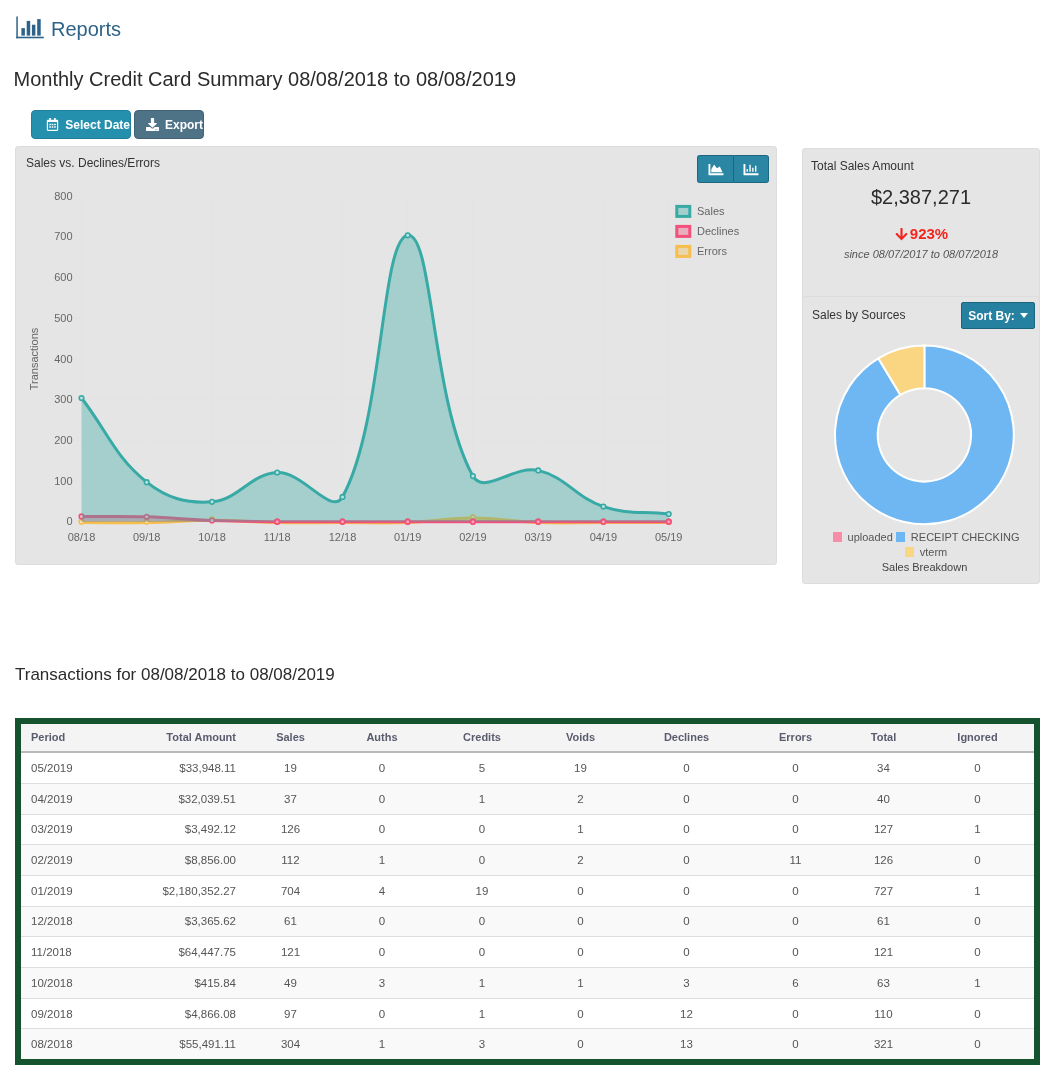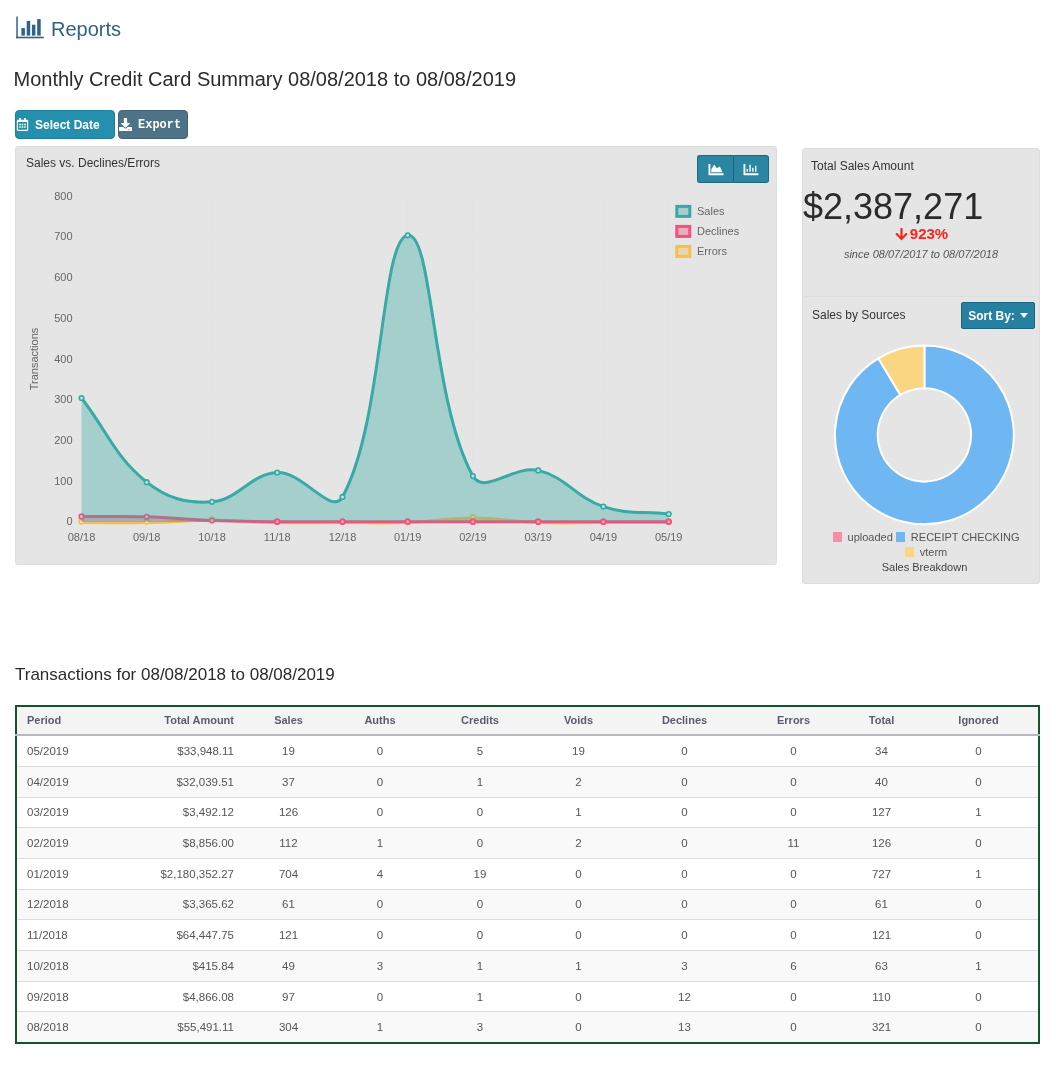--- a/index.html
+++ b/index.html
@@ -1,47 +1,47 @@
 <!DOCTYPE html>
 <html><head>
 <meta charset="utf-8">
 <style>
 * { margin:0; padding:0; box-sizing:border-box; }
 html,body { background:#fff; font-family:"Liberation Sans", sans-serif; }
 body { width:1056px; height:1069px; position:relative; }
 .hdr { position:absolute; left:0; top:0; color:#2e6387; }
 .hdr .txt { font-size:20px; color:#2e6387; line-height:20px; }
 .title { position:absolute; left:13.5px; top:68px; font-size:20px; color:#2b2b2b; }
-.btn { display:inline-flex; align-items:center; justify-content:flex-start; color:#fff; font-weight:bold; font-size:12px; border-radius:4px; }
+.btn { display:inline-flex; align-items:center; justify-content:flex-end; color:#fff; font-weight:bold; font-size:12px; border-radius:4px;margin-left:16px; }
 #btn-select { position:absolute; left:15px; top:110px; width:100px; height:29px; background:#2590ad; border:1px solid #1f7e99; }
-#btn-export { position:absolute; left:118px; top:110px; width:70px; height:29px; background:#4e7286; border:1px solid #436275;font-family:Liberation Mono, monospace; }
+#btn-export { position:absolute; left:118px; top:110px; width:70px; height:29px; background:#4e7286; border:1px solid #436275; }
 .card { position:absolute; background:#e5e5e5; border:1px solid #ddd; border-radius:3px; }
 #card-chart { left:15px; top:146px; width:762px; height:419px; }
 #card-total { left:802px; top:148px; width:238px; height:172px; }
 #card-pie   { left:802px; top:296px; width:238px; height:288px; }
 .card-title { position:absolute; font-size:12px; color:#333; }
 #card-chart .card-title { left:10px; top:9px; }
 #card-total .card-title { left:8px; top:10px; }
 #card-pie .card-title { left:9px; top:11px; }
 .toggles { position:absolute; right:7px; top:8px; display:flex; }
 .tbtn { width:36px; height:28px; background:#2b86a4; border:1px solid #1e6781; display:flex; align-items:center; justify-content:center; }
 .tbtn:first-child { border-radius:3px 0 0 3px; border-right:none; }
 .tbtn:last-child { border-radius:0 3px 3px 0; border-left:1px solid #1d647e; }
-#big-amount { position:absolute; top:37px; width:100%; text-align:left; font-size:36px; color:#2b2b2b; }
+#big-amount { position:absolute; top:37px; width:100%; text-align:center; font-size:20px; color:#2b2b2b; }
 #pct { position:absolute; top:76px; width:100%; text-align:center; font-size:15px; font-weight:bold; color:#f3251d; }
 #since { position:absolute; top:99px; width:100%; text-align:center; font-size:11px; font-style:italic; color:#555; }
 #btn-sort { position:absolute; right:4px; top:5px; width:74px; height:27px; background:#26809f; border:1px solid #1d647e; border-radius:2px; display:flex; align-items:center; justify-content:center; color:#fff; font-weight:bold; font-size:12px;margin-left:6px; }
 .pie-legend { position:absolute; left:5px; width:100%; text-align:center; font-size:11px; color:#555; }
 .pl-box { display:inline-block; width:9px; height:10px; vertical-align:-1px; margin-right:6px; }
 #pie-l1 { top:234px; }
 #pie-l2 { top:249px; }
 #pie-bd { position:absolute; top:264px; width:100%; padding-left:7px; text-align:center; font-size:11px; font-weight:normal; color:#444; }
 .th2 { position:absolute; left:15px; top:665px; font-size:17px; color:#2b2b2b; }
 table { position:absolute; left:15px; top:705px; width:1025px; border-collapse:collapse; font-size:11.5px; color:#555; }
-table { border:2px solid #14532d; }
+table { border:6px solid #14532d;margin-top:13px; }
 th { background:#f4f4f5; color:#5a5c6d; font-size:11px; font-weight:bold; text-align:center; padding:6.1px 12px; line-height:15px; border-bottom:2px solid #b9b9bd; }
 td { padding:7.85px 12px; text-align:center; border-top:1px solid #ddd; line-height:14px; }
 th.l, td.l { text-align:left; padding-left:10px; }
 th.r, td.r { text-align:right; }
 tbody tr:nth-child(even) { background:#f9f9f9; }
 </style>
 </head>
 <body>
 <div class="hdr">
   <svg style="position:absolute;left:15.5px;top:13px" width="28" height="26" viewBox="0 0 28 26">

